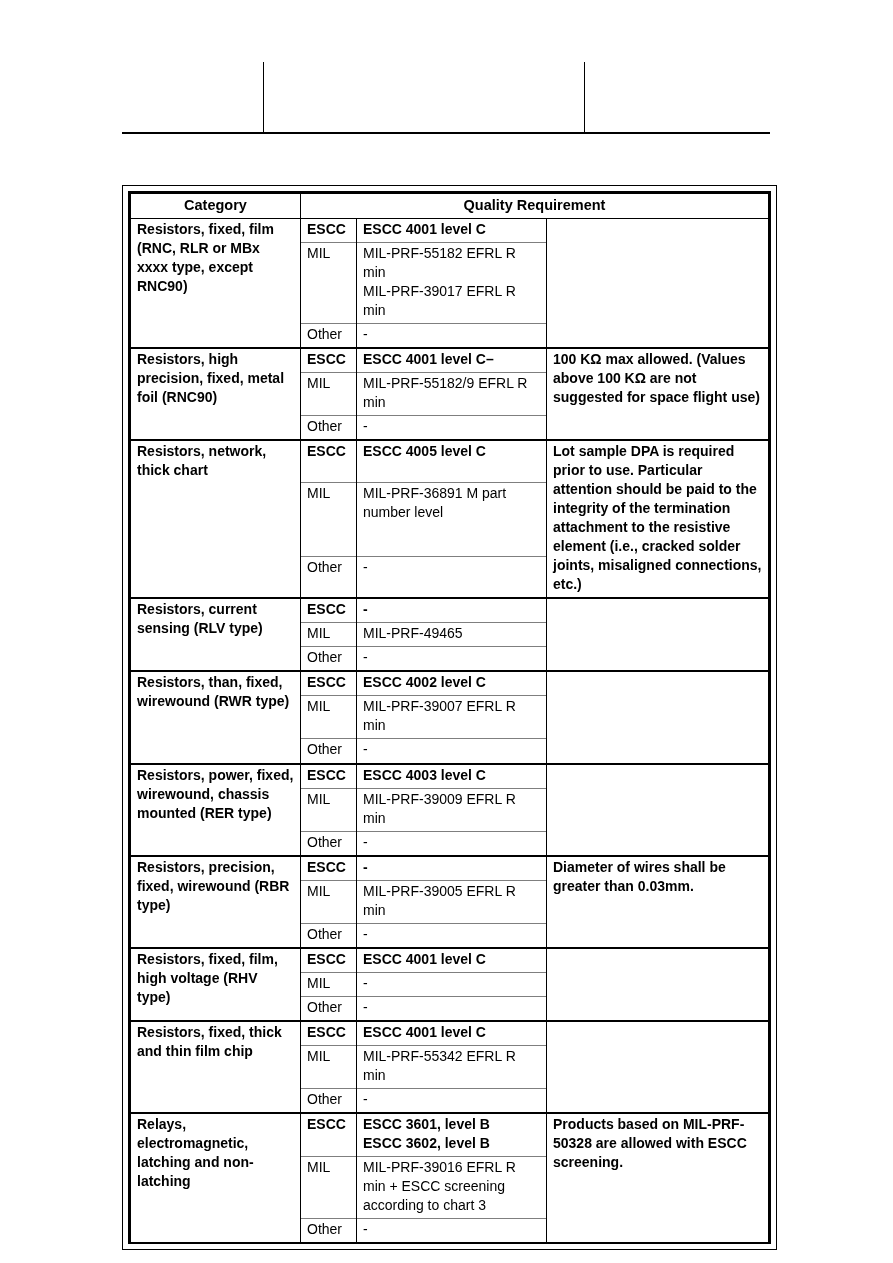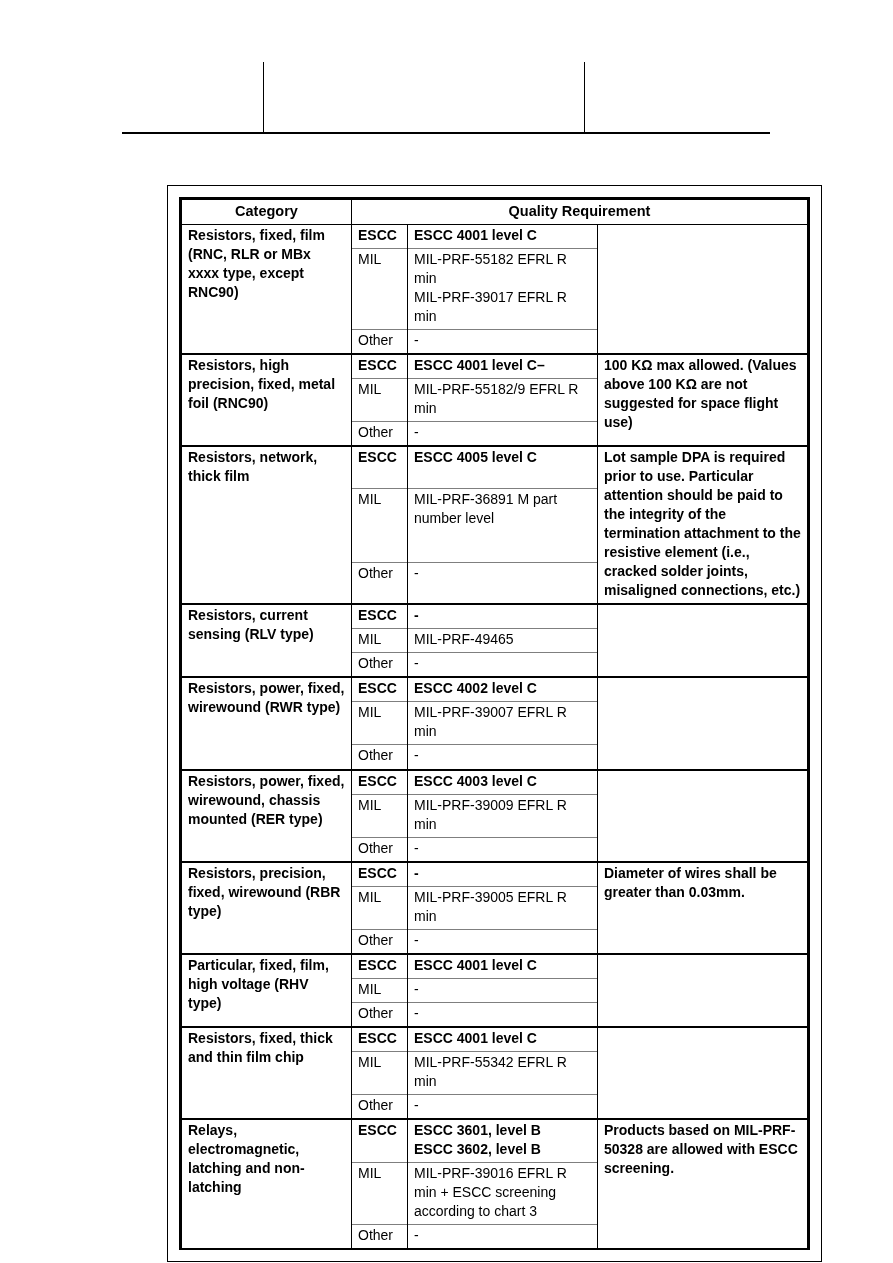--- a/index.html
+++ b/index.html
@@ -37,23 +37,22 @@
   .frag-vline-2 { left: 462px; }
 
   
   .table-outer {
     position: absolute;
     left: 122px;
     top: 185px;
     width: 655px;
     box-sizing: border-box;
     border: 1px solid #000;
-    padding: 11px;
+    padding: 5px;
     background: #fff;
-    margin-left: 45px;
   }
   .table-inner {
     border: 2px solid #000;
   }
   table.quality {
     border-collapse: collapse;
     width: 100%;
     table-layout: fixed;
     font-size: 14px;
     line-height: 1.36;
@@ -136,21 +135,21 @@
             </tr>
             <tr>
               <td class="sub-cell">MIL</td>
               <td class="req-cell">MIL-PRF-55182/9 EFRL R min</td>
             </tr>
             <tr>
               <td class="sub-cell">Other</td>
               <td class="req-cell">-</td>
             </tr>
             <tr class="major">
-              <td class="cat-cell" rowspan="3">Resistors, network, thick film</td>
+              <td class="cat-cell" rowspan="3">Resistors, network, thick chart</td>
               <td class="sub-cell">ESCC</td>
               <td class="req-cell">ESCC 4005 level C</td>
               <td class="note-cell" rowspan="3">Lot sample DPA is required prior to use. Particular attention should be paid to the integrity of the termination attachment to the resistive element (i.e., cracked solder joints, misaligned connections, etc.)</td>
             </tr>
             <tr>
               <td class="sub-cell">MIL</td>
               <td class="req-cell">MIL-PRF-36891 M part number level</td>
             </tr>
             <tr>
               <td class="sub-cell">Other</td>
@@ -164,21 +163,21 @@
             </tr>
             <tr>
               <td class="sub-cell">MIL</td>
               <td class="req-cell">MIL-PRF-49465</td>
             </tr>
             <tr>
               <td class="sub-cell">Other</td>
               <td class="req-cell">-</td>
             </tr>
             <tr class="major">
-              <td class="cat-cell" rowspan="3">Resistors, power, fixed, wirewound (RWR type)</td>
+              <td class="cat-cell" rowspan="3">Resistors, than, fixed, wirewound (RWR type)</td>
               <td class="sub-cell">ESCC</td>
               <td class="req-cell">ESCC 4002 level C</td>
               <td class="note-cell" rowspan="3"></td>
             </tr>
             <tr>
               <td class="sub-cell">MIL</td>
               <td class="req-cell">MIL-PRF-39007 EFRL R min</td>
             </tr>
             <tr>
               <td class="sub-cell">Other</td>
@@ -206,21 +205,21 @@
             </tr>
             <tr>
               <td class="sub-cell">MIL</td>
               <td class="req-cell">MIL-PRF-39005 EFRL R min</td>
             </tr>
             <tr>
               <td class="sub-cell">Other</td>
               <td class="req-cell">-</td>
             </tr>
             <tr class="major">
-              <td class="cat-cell" rowspan="3">Particular, fixed, film, high voltage (RHV type)</td>
+              <td class="cat-cell" rowspan="3">Resistors, fixed, film, high voltage (RHV type)</td>
               <td class="sub-cell">ESCC</td>
               <td class="req-cell">ESCC 4001 level C</td>
               <td class="note-cell" rowspan="3"></td>
             </tr>
             <tr>
               <td class="sub-cell">MIL</td>
               <td class="req-cell">-</td>
             </tr>
             <tr>
               <td class="sub-cell">Other</td>

